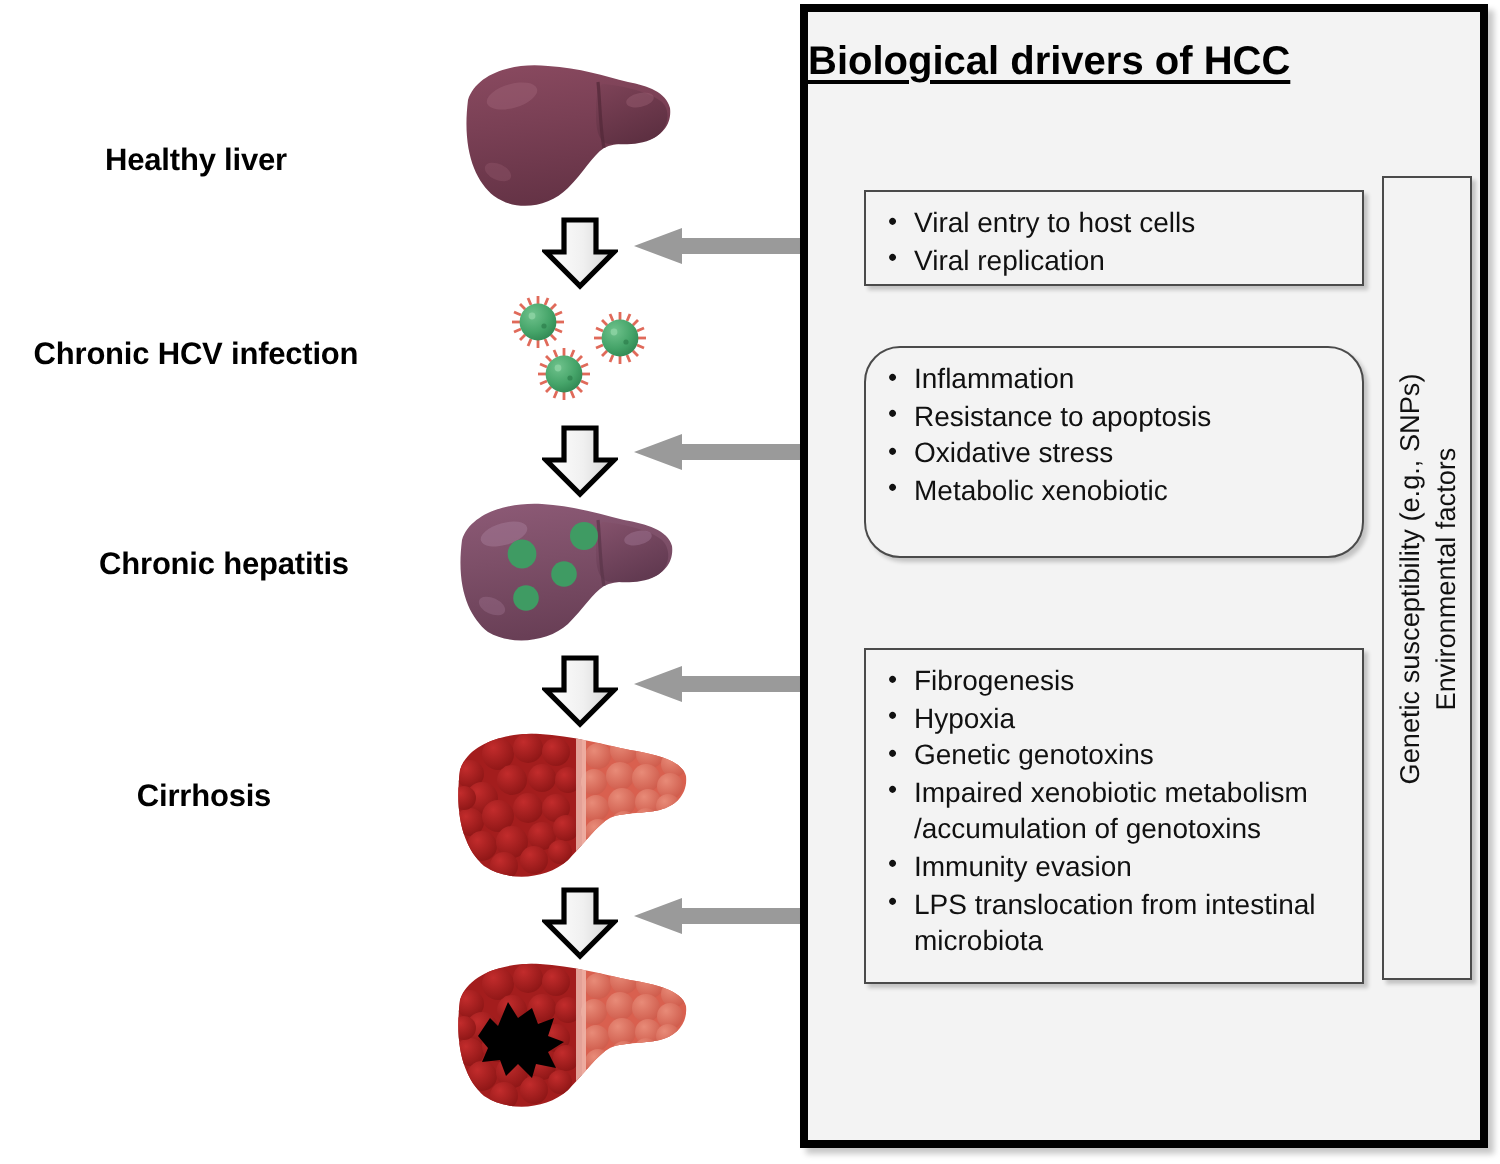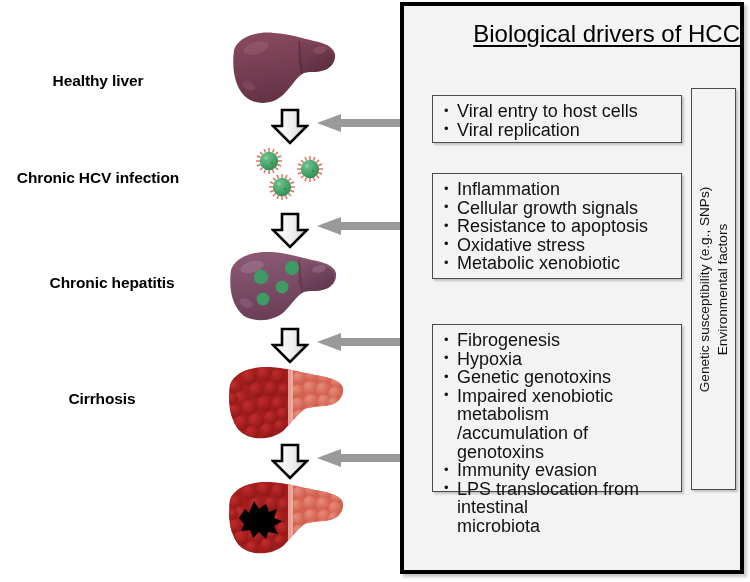--- a/index.html
+++ b/index.html
@@ -54,44 +54,44 @@
     background: #f3f3f3;
     border: 4px solid #000000;
     box-sizing: border-box;
     box-shadow: 3px 3px 3px rgba(0,0,0,0.22);
   }
   #panel-title {
     position: absolute;
     left: 0;
     right: 0;
     top: 14px;
-    text-align: right;
-    font-size: 24px;
-    font-weight: normal;
+    text-align: left;
+    font-size: 20px;
+    font-weight: bold;
     color: #000000;
     text-decoration: underline;
     text-underline-offset: 3px;
   }
 
   
   .bullet-box {
     position: absolute;
     background: #f3f3f3;
     border: 1px solid #4a4a4a;
     box-sizing: border-box;
     box-shadow: 2px 2px 2px rgba(0,0,0,0.20);
     padding: 6px 4px 6px 10px;
   }
   .bullet-box ul {
     list-style: none;
     margin: 0;
     padding: 0;
   }
   .bullet-box li {
-    font-size: 18px;
+    font-size: 14px;
     color: #111111;
     line-height: 18.6px;
     padding-left: 14px;
     position: relative;
     white-space: pre-line;
   }
   .bullet-box li::before {
     content: "\2022";
     position: absolute;
     left: 1px;
@@ -461,24 +461,23 @@
 
     <div id="panel-title">Biological drivers of HCC</div>
 
     <div class="bullet-box" style="left:28px; top:89px; width:250px; height:48px;">
       <ul>
         <li>Viral entry to host cells</li>
         <li>Viral replication</li>
       </ul>
     </div>
 
-    <div class="bullet-box" style="left:28px; top:167px; width:250px; height:106px;">
+    <div class="bullet-box" style="left:28px; top:167px; width:250px; height:106px;border-radius:18px;">
       <ul>
         <li>Inflammation</li>
-        <li>Cellular growth signals</li>
         <li>Resistance to apoptosis</li>
         <li>Oxidative stress</li>
         <li>Metabolic xenobiotic</li>
       </ul>
     </div>
 
     <div class="bullet-box" style="left:28px; top:318px; width:250px; height:168px;">
       <ul>
         <li>Fibrogenesis</li>
         <li>Hypoxia</li>

